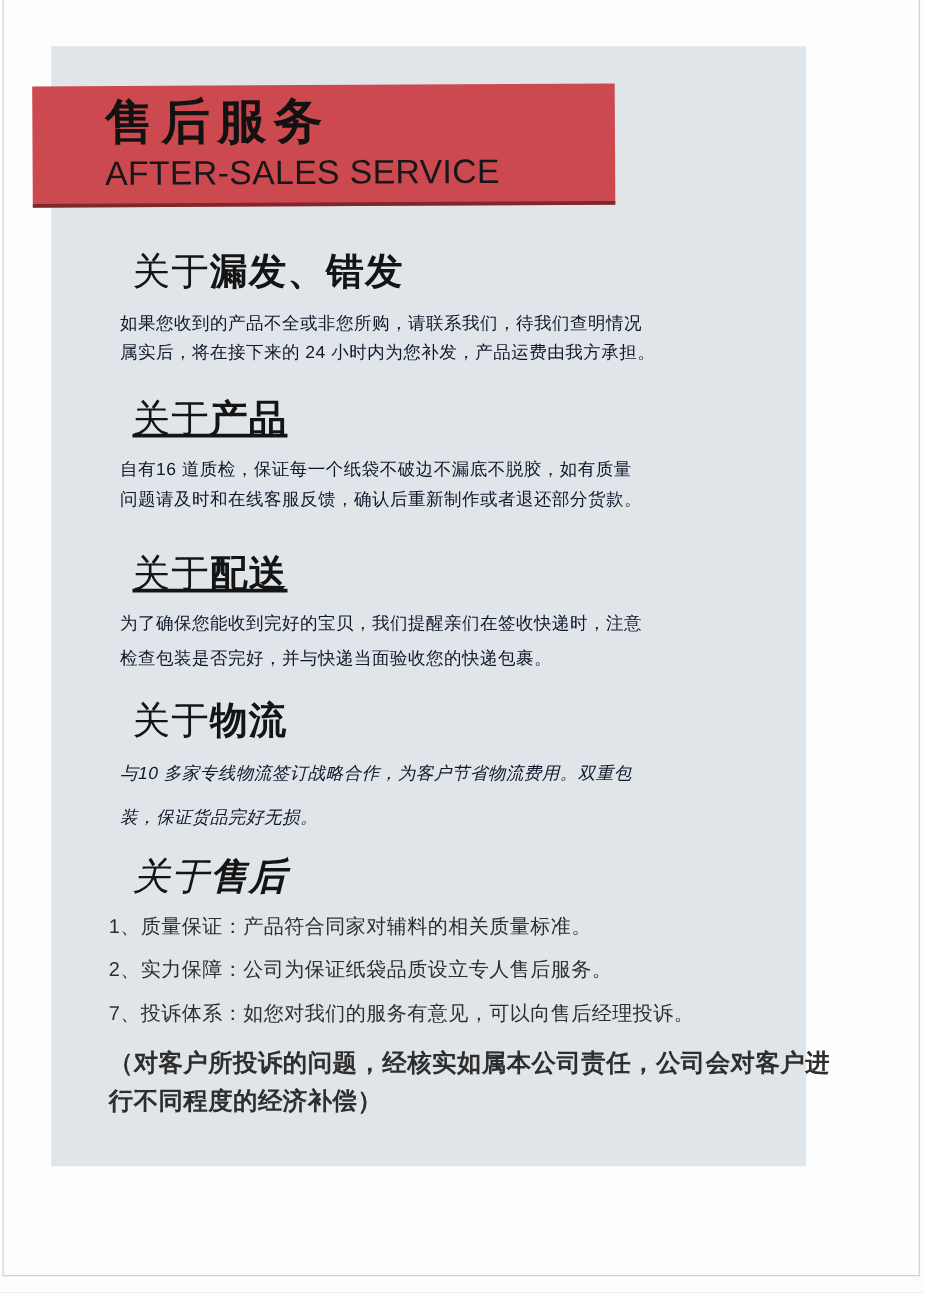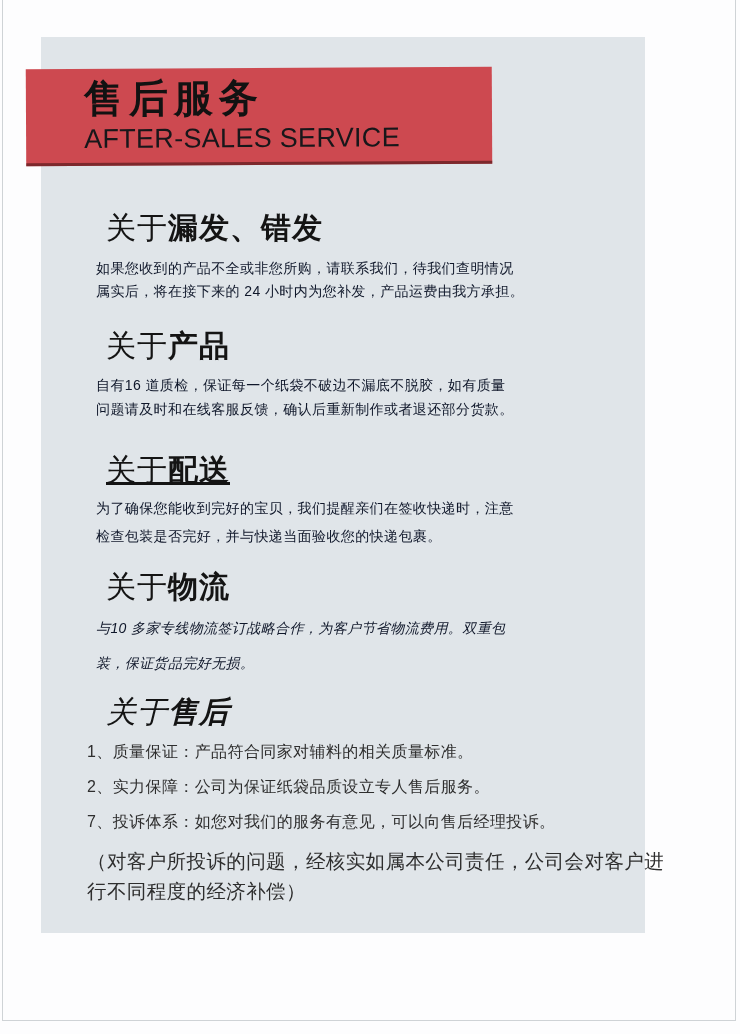--- a/index.html
+++ b/index.html
@@ -66,23 +66,23 @@
   }
   .sec-heading .hb { font-weight: 900; }
 
   .sec-body {
     font-size: 14px;
     color: #0f172a;
     letter-spacing: 0.4px;
     white-space: pre-line;
   }
 
-  .s1 .sec-heading { margin-top: 14px;  margin-bottom: 13px; }
+  .s1 .sec-heading { margin-top: 4px;  margin-bottom: 13px; }
   .s1 .sec-body    { line-height: 23px; }
-  .s2 .sec-heading { margin-top: 26px; margin-bottom: 11px; }
+  .s2 .sec-heading { margin-top: 26px; margin-bottom: 11px; text-decoration: underline; }
   .s2 .sec-body    { line-height: 24px; }
   .s3 .sec-heading { margin-top: 32px; margin-bottom: 8px; text-decoration: underline; }
   .s3 .sec-body    { line-height: 28px; }
   .s4 .sec-heading { margin-top: 20px; margin-bottom: 8px; }
   .s4 .sec-body    { line-height: 35px; font-style: italic; }
   .s5 .sec-heading { margin-top: 14px; margin-bottom: 13px; font-style: italic; }
 
   .item {
     font-size: 16px;
     color: #2e2e2e;
@@ -90,20 +90,21 @@
     line-height: 22px;
     margin: 0 0 13px -9px;
   }
   .note {
     font-size: 19.5px;
     color: #2e2e2e;
     letter-spacing: 0.4px;
     line-height: 30px;
     margin: 9px 0 0 -9px;
     white-space: pre-line;
+    font-weight: bold;
   }
 </style>
 </head>
 <body style="background-color: rgb(253, 253, 254);">
 
 <div class="edge-line edge-left"></div>
 <div class="edge-line edge-right"></div>
 <div class="edge-line edge-bottom"></div>
 
 <div class="card" style="background-color: rgb(224, 229, 233);">

